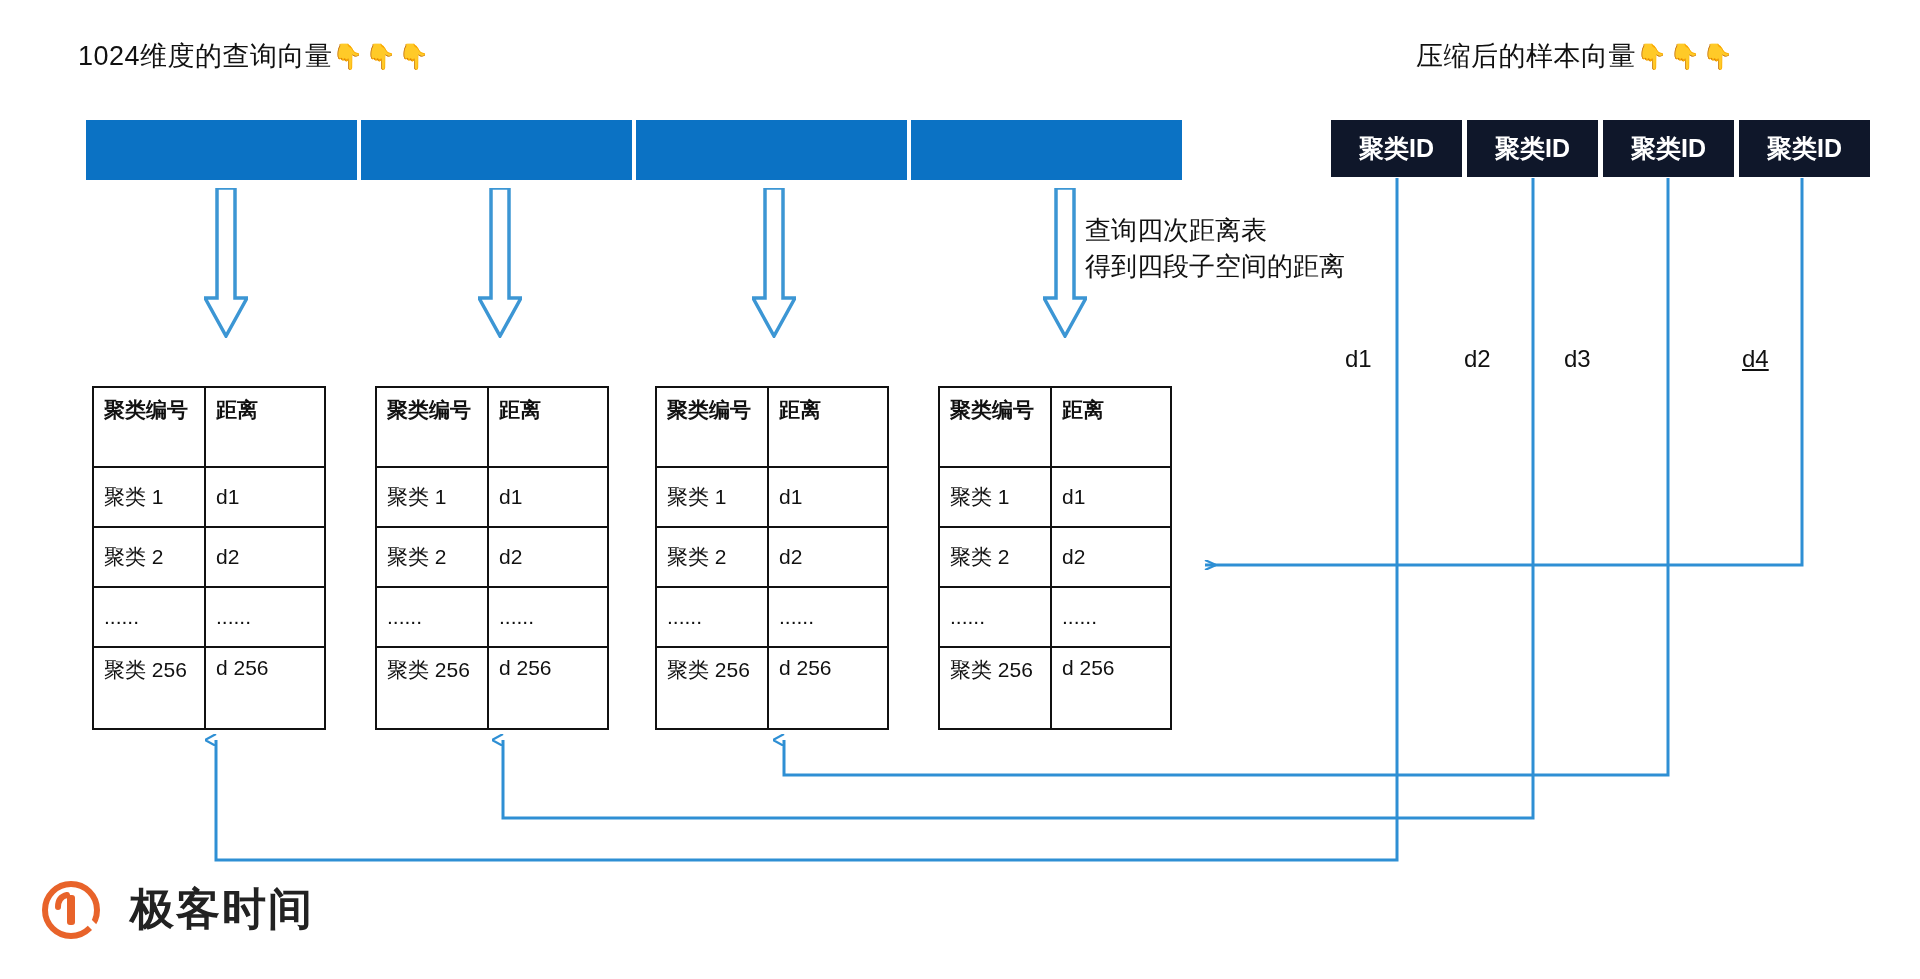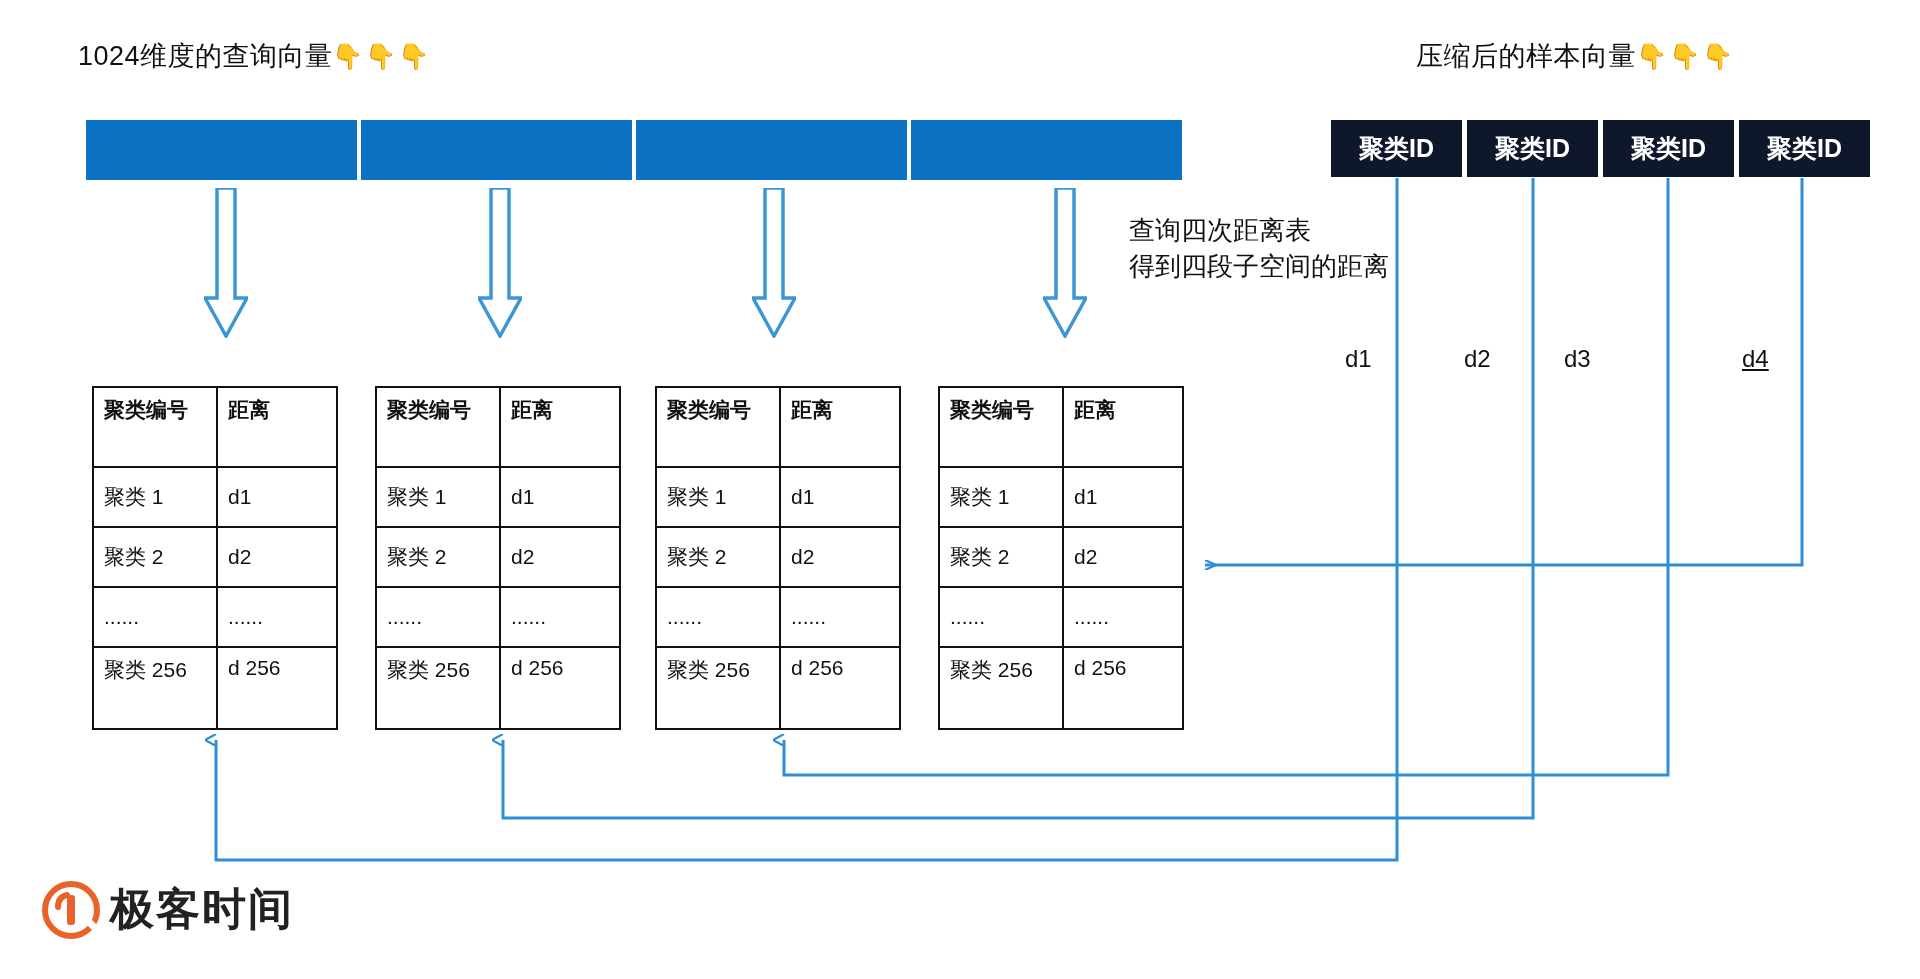--- a/index.html
+++ b/index.html
@@ -42,42 +42,42 @@
 
   
   .fatarrow{position:absolute;width:44px;height:150px;}
   #fa1{left:204px;top:188px;}
   #fa2{left:478px;top:188px;}
   #fa3{left:752px;top:188px;}
   #fa4{left:1043px;top:188px;}
 
   
   #annotation{
-    position:absolute;left:1129px;top:212px;
+    position:absolute;left:1085px;top:212px;
     font-size:26px;line-height:36px;color:#111;white-space:nowrap;
   }
 
   
   .dtable{
     position:absolute;
     border-collapse:collapse;
     background:#fff;
     table-layout:fixed;
   }
   .dtable td,.dtable th{
     border:2px solid #111;
     font-size:21px;
     color:#111;
     padding:8px 10px;
     vertical-align:middle;
     text-align:left;
     font-weight:normal;
     box-sizing:border-box;
   }
-  .dtable .col-a{width:124px;border-radius:9px;}
+  .dtable .col-a{width:112px;border-radius:9px;}
   .dtable .col-b{width:120px;}
   .dtable .hrow td{height:80px;vertical-align:top;}
   .dtable .r1 td{height:60px;}
   .dtable .r2 td{height:60px;}
   .dtable .r3 td{height:60px;}
   .dtable .r4 td{height:82px;vertical-align:top;}
   .ctr{text-align:center;}
 
   #tbl1{left:92px;top:386px;}
   #tbl2{left:375px;top:386px;}
@@ -88,21 +88,21 @@
   .dlabel{position:absolute;font-size:24px;color:#111;}
   #dl1{left:1345px;top:345px;}
   #dl2{left:1464px;top:345px;}
   #dl3{left:1564px;top:345px;}
   #dl4{left:1742px;top:345px;text-decoration:underline;}
 
   
   #connectors{position:absolute;left:0;top:0;width:1920px;height:979px;pointer-events:none;}
 
   
-  #logo{position:absolute;left:42px;top:880px;display:flex;align-items:center;gap:10px;}
+  #logo{position:absolute;left:42px;top:880px;display:flex;align-items:center;gap:30px;}
   #logo-mark{width:58px;height:58px;position:relative;}
   #logo-text{font-size:44px;font-weight:bold;color:#222;letter-spacing:2px;}
 </style>
 </head>
 <body>
 
 <div id="stage">
 
   <div class="title" id="title-left">
     <span>1024维度的查询向量</span><span class="hands">👇👇👇</span>

